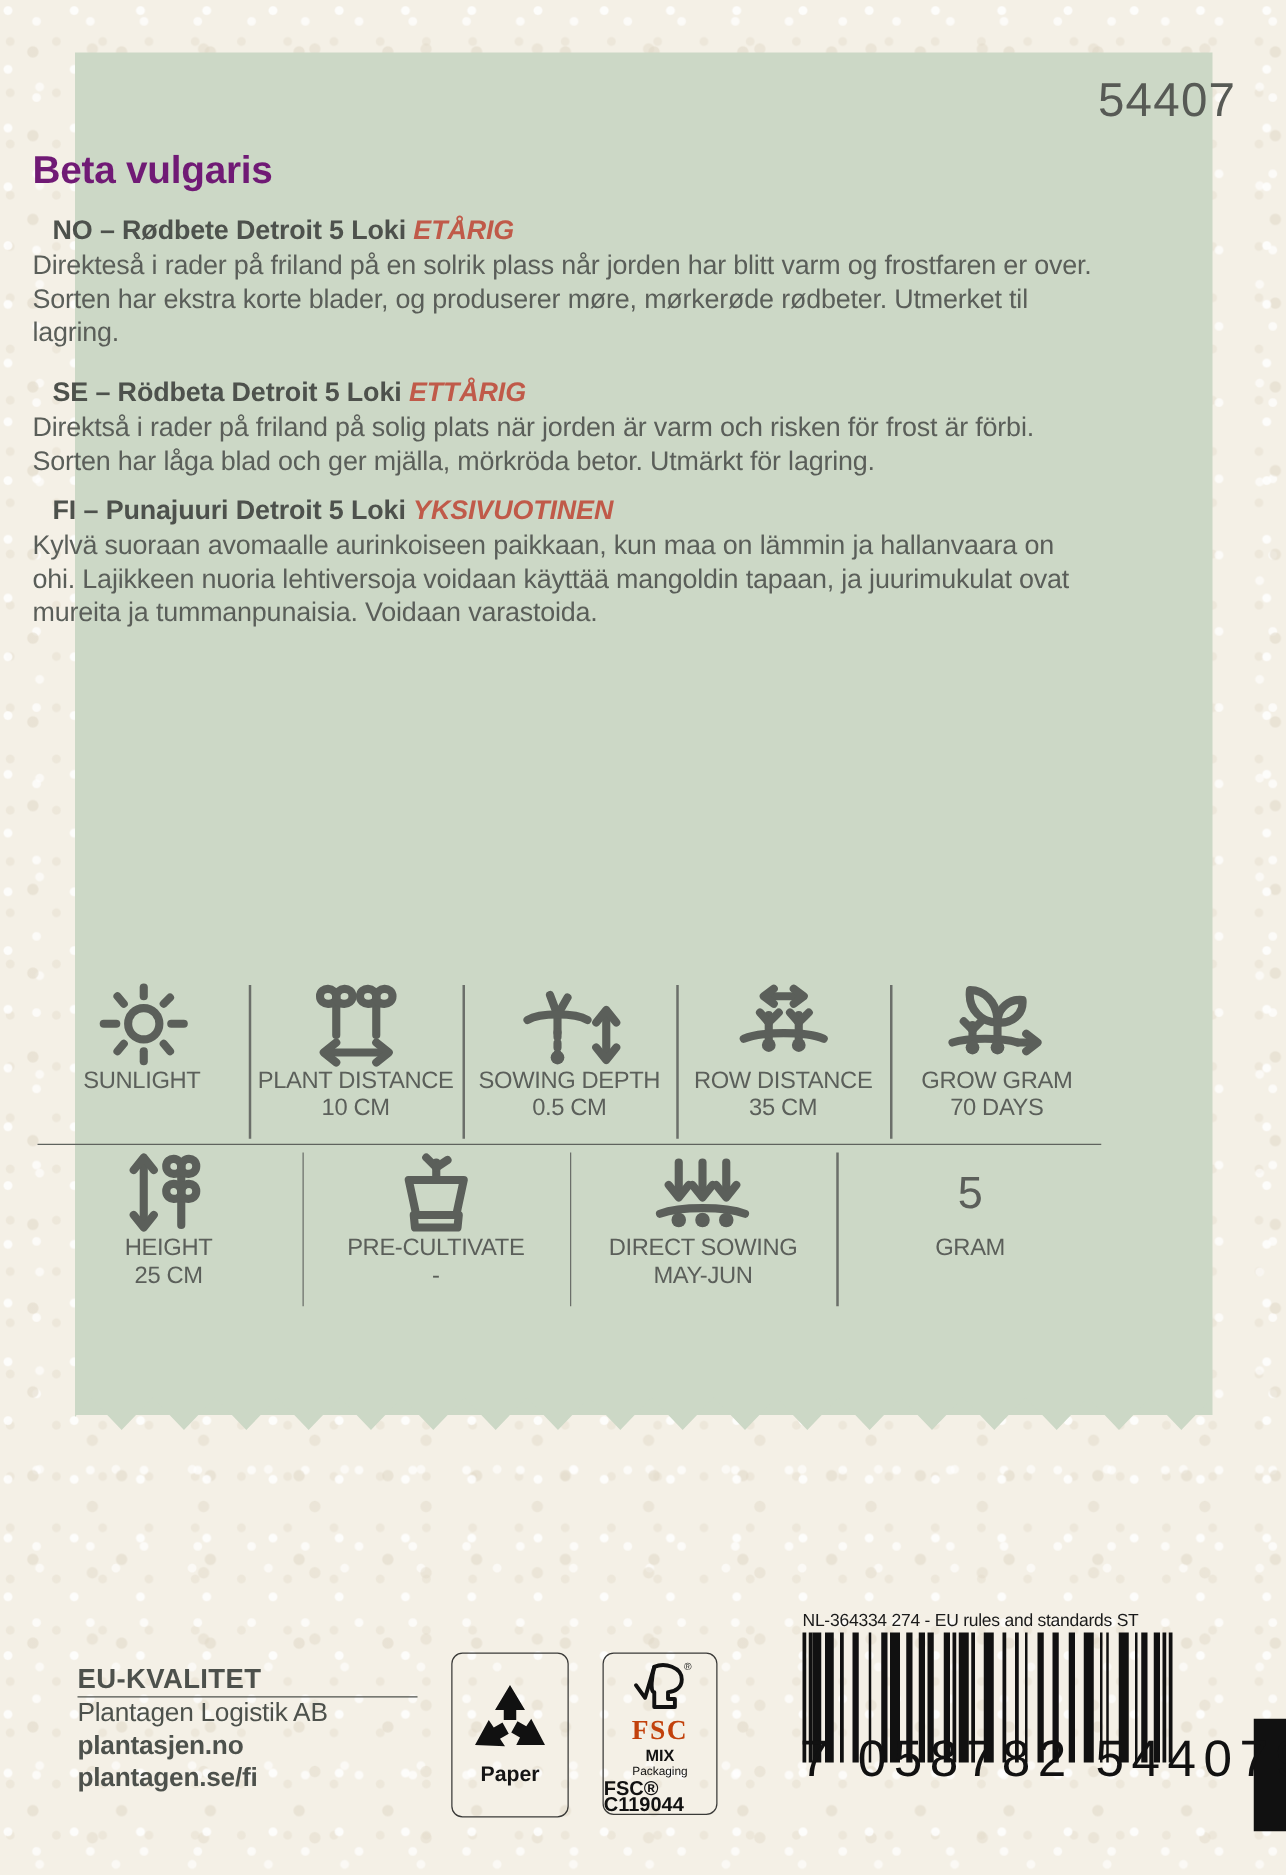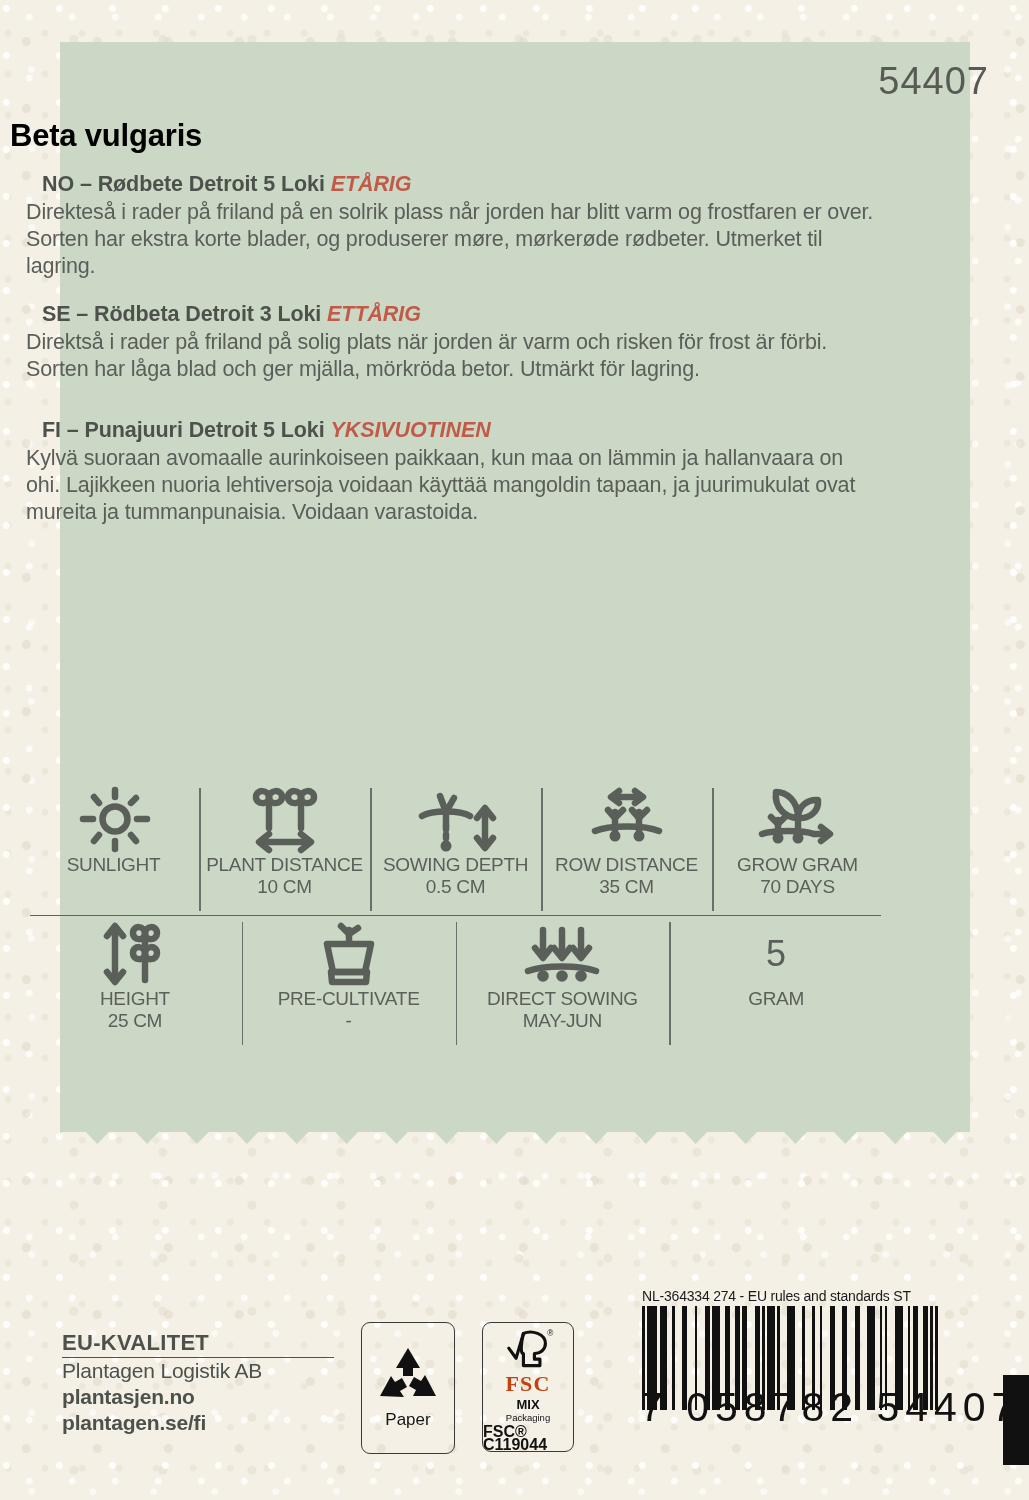--- a/index.html
+++ b/index.html
@@ -79,25 +79,25 @@
     position: absolute;
     right: 40px;
     top: 60px;
     font-size: 38px;
     color: #575a55;
     letter-spacing: 1px;
   }
 
   #species-name {
     position: absolute;
-    left: 10px;
+    left: 26px;
     top: 118px;
     font-size: 31px;
     font-weight: bold;
-    color: #000000;
+    color: #701a75;
     letter-spacing: -0.2px;
   }
 
   .lang-block {
     position: absolute;
     left: 26px;
     width: 855px;
   }
   .lang-heading {
     font-size: 21.5px;
@@ -114,21 +114,21 @@
   .lang-body {
     font-size: 21.5px;
     line-height: 27px;
     color: #5a5e59;
     margin: 0;
     letter-spacing: -0.15px;
   }
 
   #block-no { top: 172px; }
   #block-se { top: 302px; }
-  #block-fi { top: 418px; }
+  #block-fi { top: 396px; }
 
   
   #icon-grid {
     position: absolute;
     left: 28px;
     top: 782px;
     width: 855px;
   }
   .icon-row {
     display: flex;
@@ -225,21 +225,21 @@
     border: 1.4px solid #3a3a38;
     border-radius: 9px;
     background: transparent;
     display: flex;
     flex-direction: column;
     align-items: center;
     justify-content: center;
   }
   #recycle-badge .rec-text {
     font-size: 17px;
-    font-weight: normal;
+    font-weight: bold;
     color: #151515;
     margin-top: 2px;
   }
 
   
   #fsc-badge {
     position: absolute;
     left: 482px;
     top: 1322px;
     width: 92px;
@@ -340,21 +340,21 @@
 
 <div id="article-number">54407</div>
 <div id="species-name">Beta vulgaris</div>
 
 <div class="lang-block" id="block-no">
   <p class="lang-heading"><span>NO – Rødbete Detroit 5 Loki </span><span class="annual">ETÅRIG</span></p>
   <p class="lang-body">Direkteså i rader på friland på en solrik plass når jorden har blitt varm og frostfaren er over. Sorten har ekstra korte blader, og produserer møre, mørkerøde rødbeter. Utmerket til lagring.</p>
 </div>
 
 <div class="lang-block" id="block-se">
-  <p class="lang-heading"><span>SE – Rödbeta Detroit 3 Loki </span><span class="annual">ETTÅRIG</span></p>
+  <p class="lang-heading"><span>SE – Rödbeta Detroit 5 Loki </span><span class="annual">ETTÅRIG</span></p>
   <p class="lang-body">Direktså i rader på friland på solig plats när jorden är varm och risken för frost är förbi. Sorten har låga blad och ger mjälla, mörkröda betor. Utmärkt för lagring.</p>
 </div>
 
 <div class="lang-block" id="block-fi">
   <p class="lang-heading"><span>FI – Punajuuri  Detroit 5 Loki </span><span class="annual">YKSIVUOTINEN</span></p>
   <p class="lang-body">Kylvä suoraan avomaalle aurinkoiseen paikkaan, kun maa on lämmin ja hallanvaara on ohi. Lajikkeen nuoria lehtiversoja voidaan käyttää mangoldin tapaan, ja juurimukulat ovat mureita ja tummanpunaisia. Voidaan varastoida.</p>
 </div>
 
 <div id="icon-grid">
 

